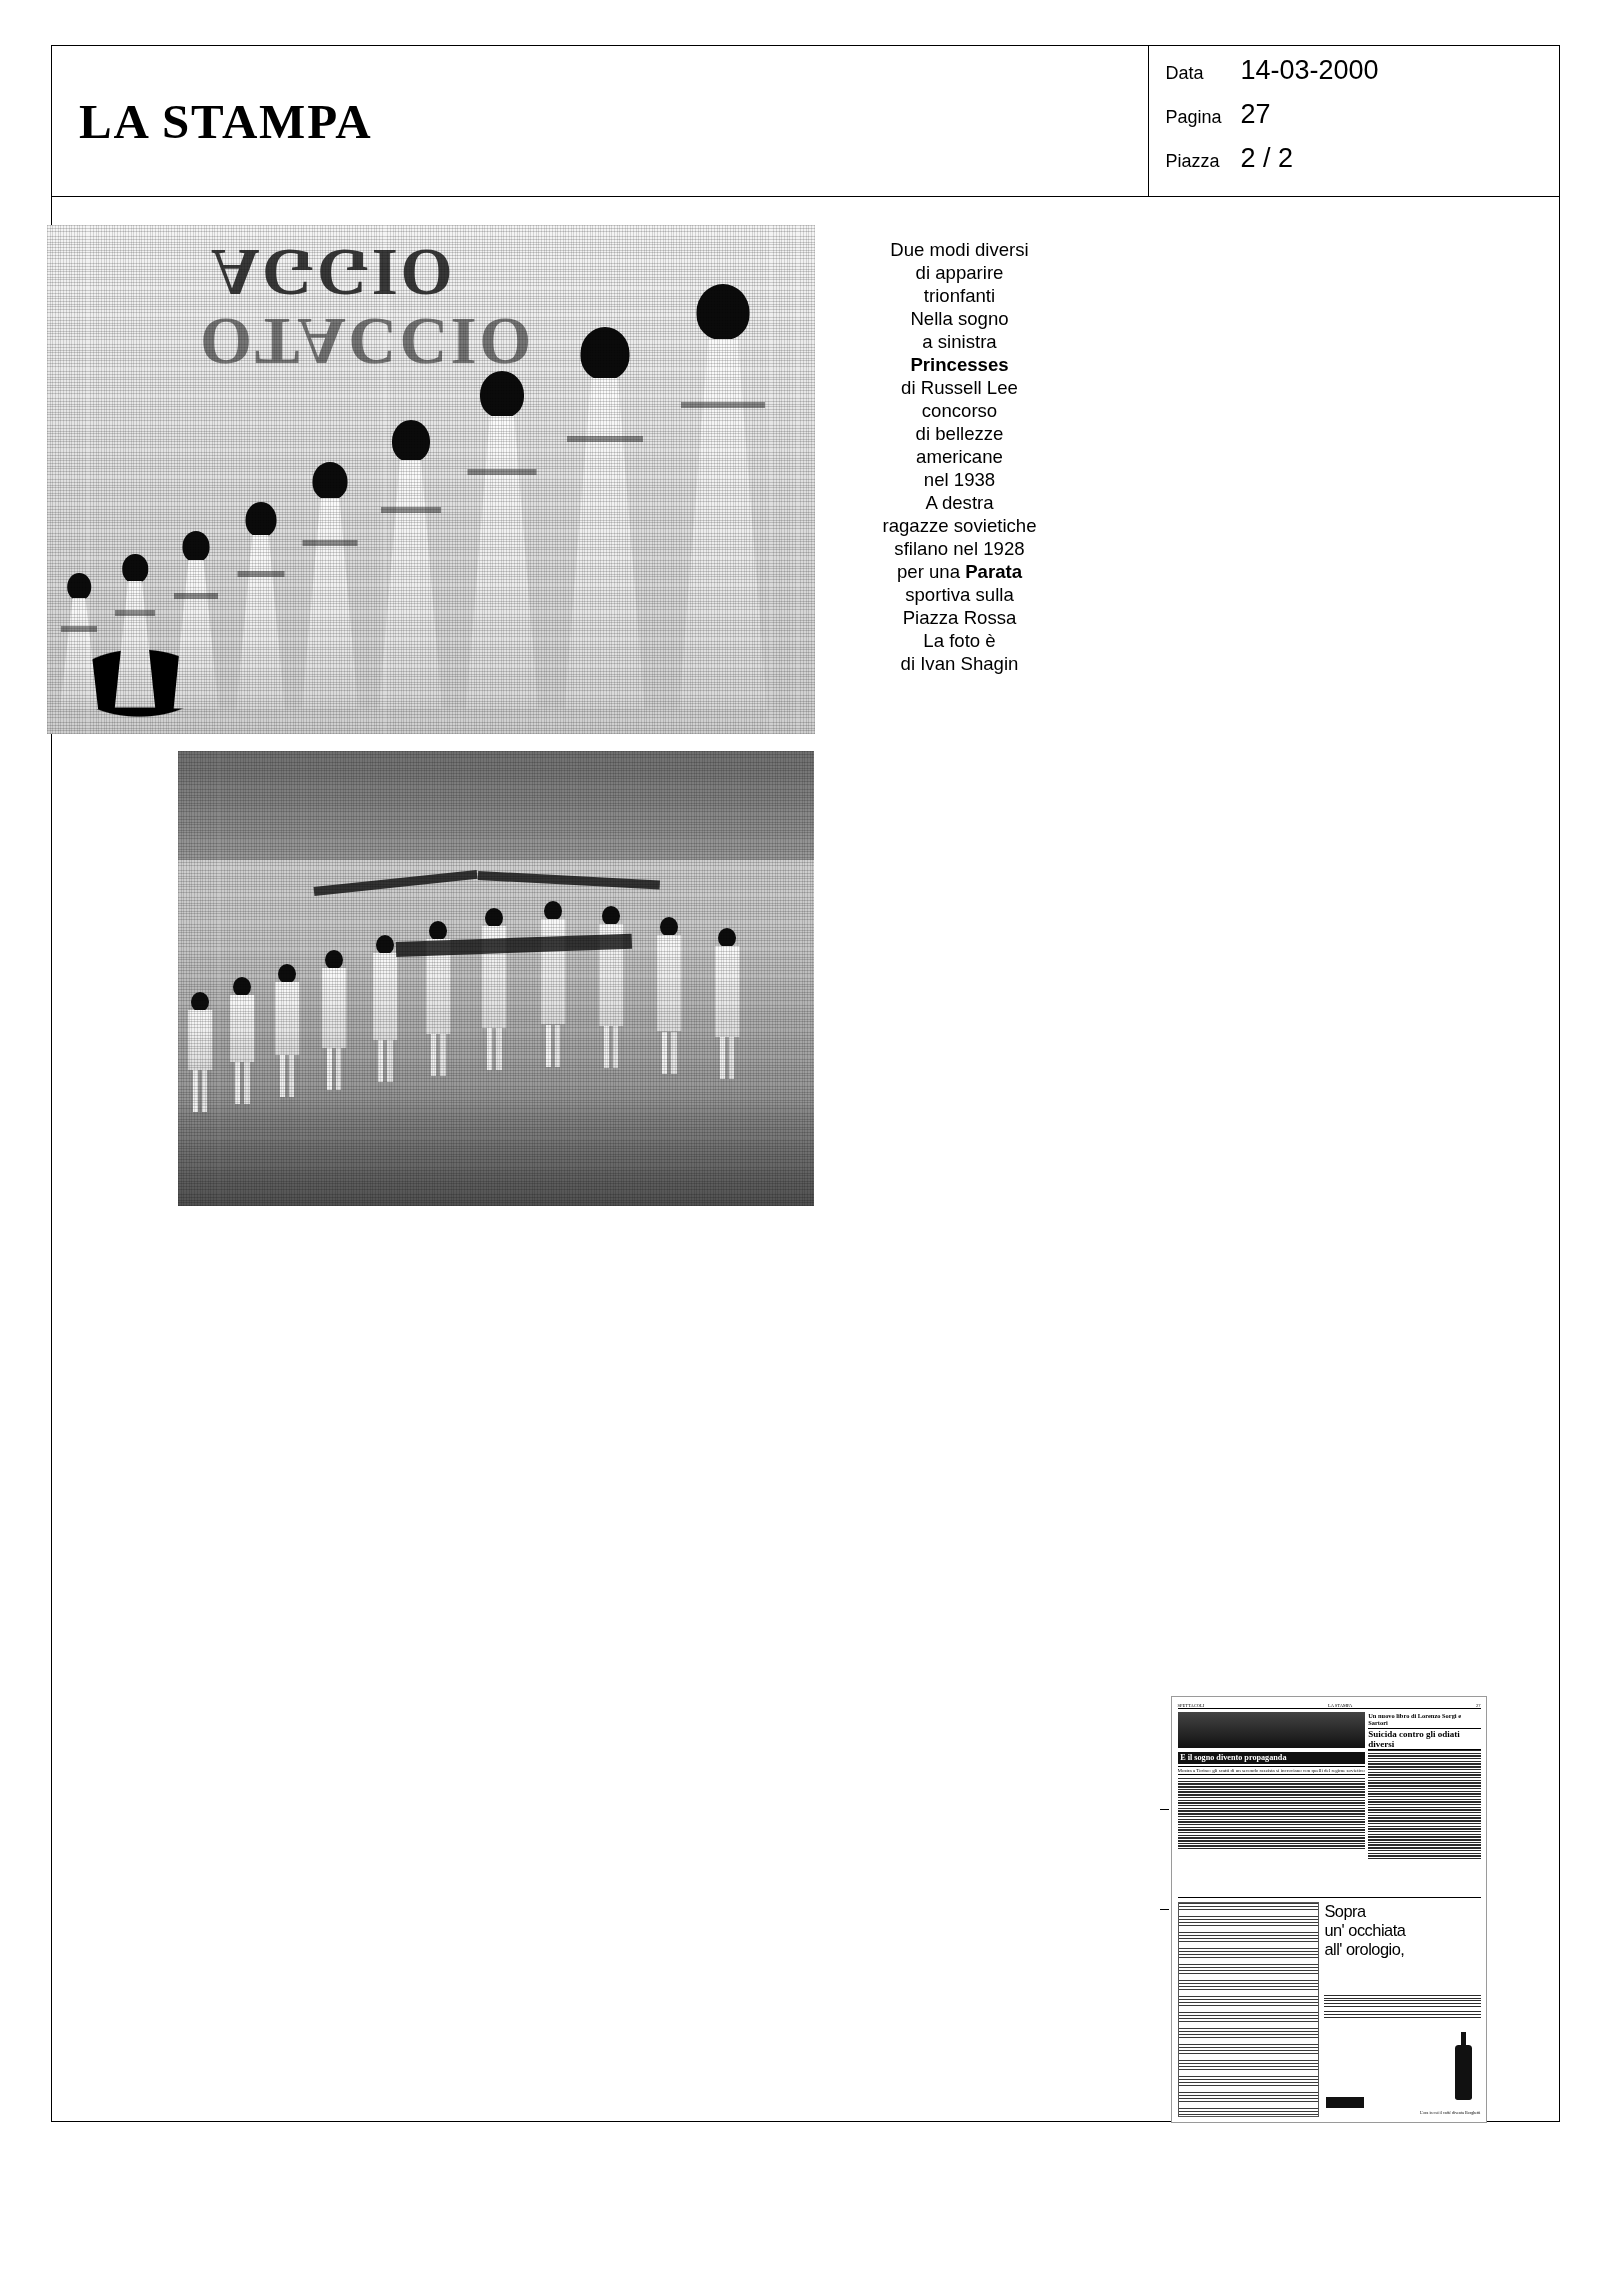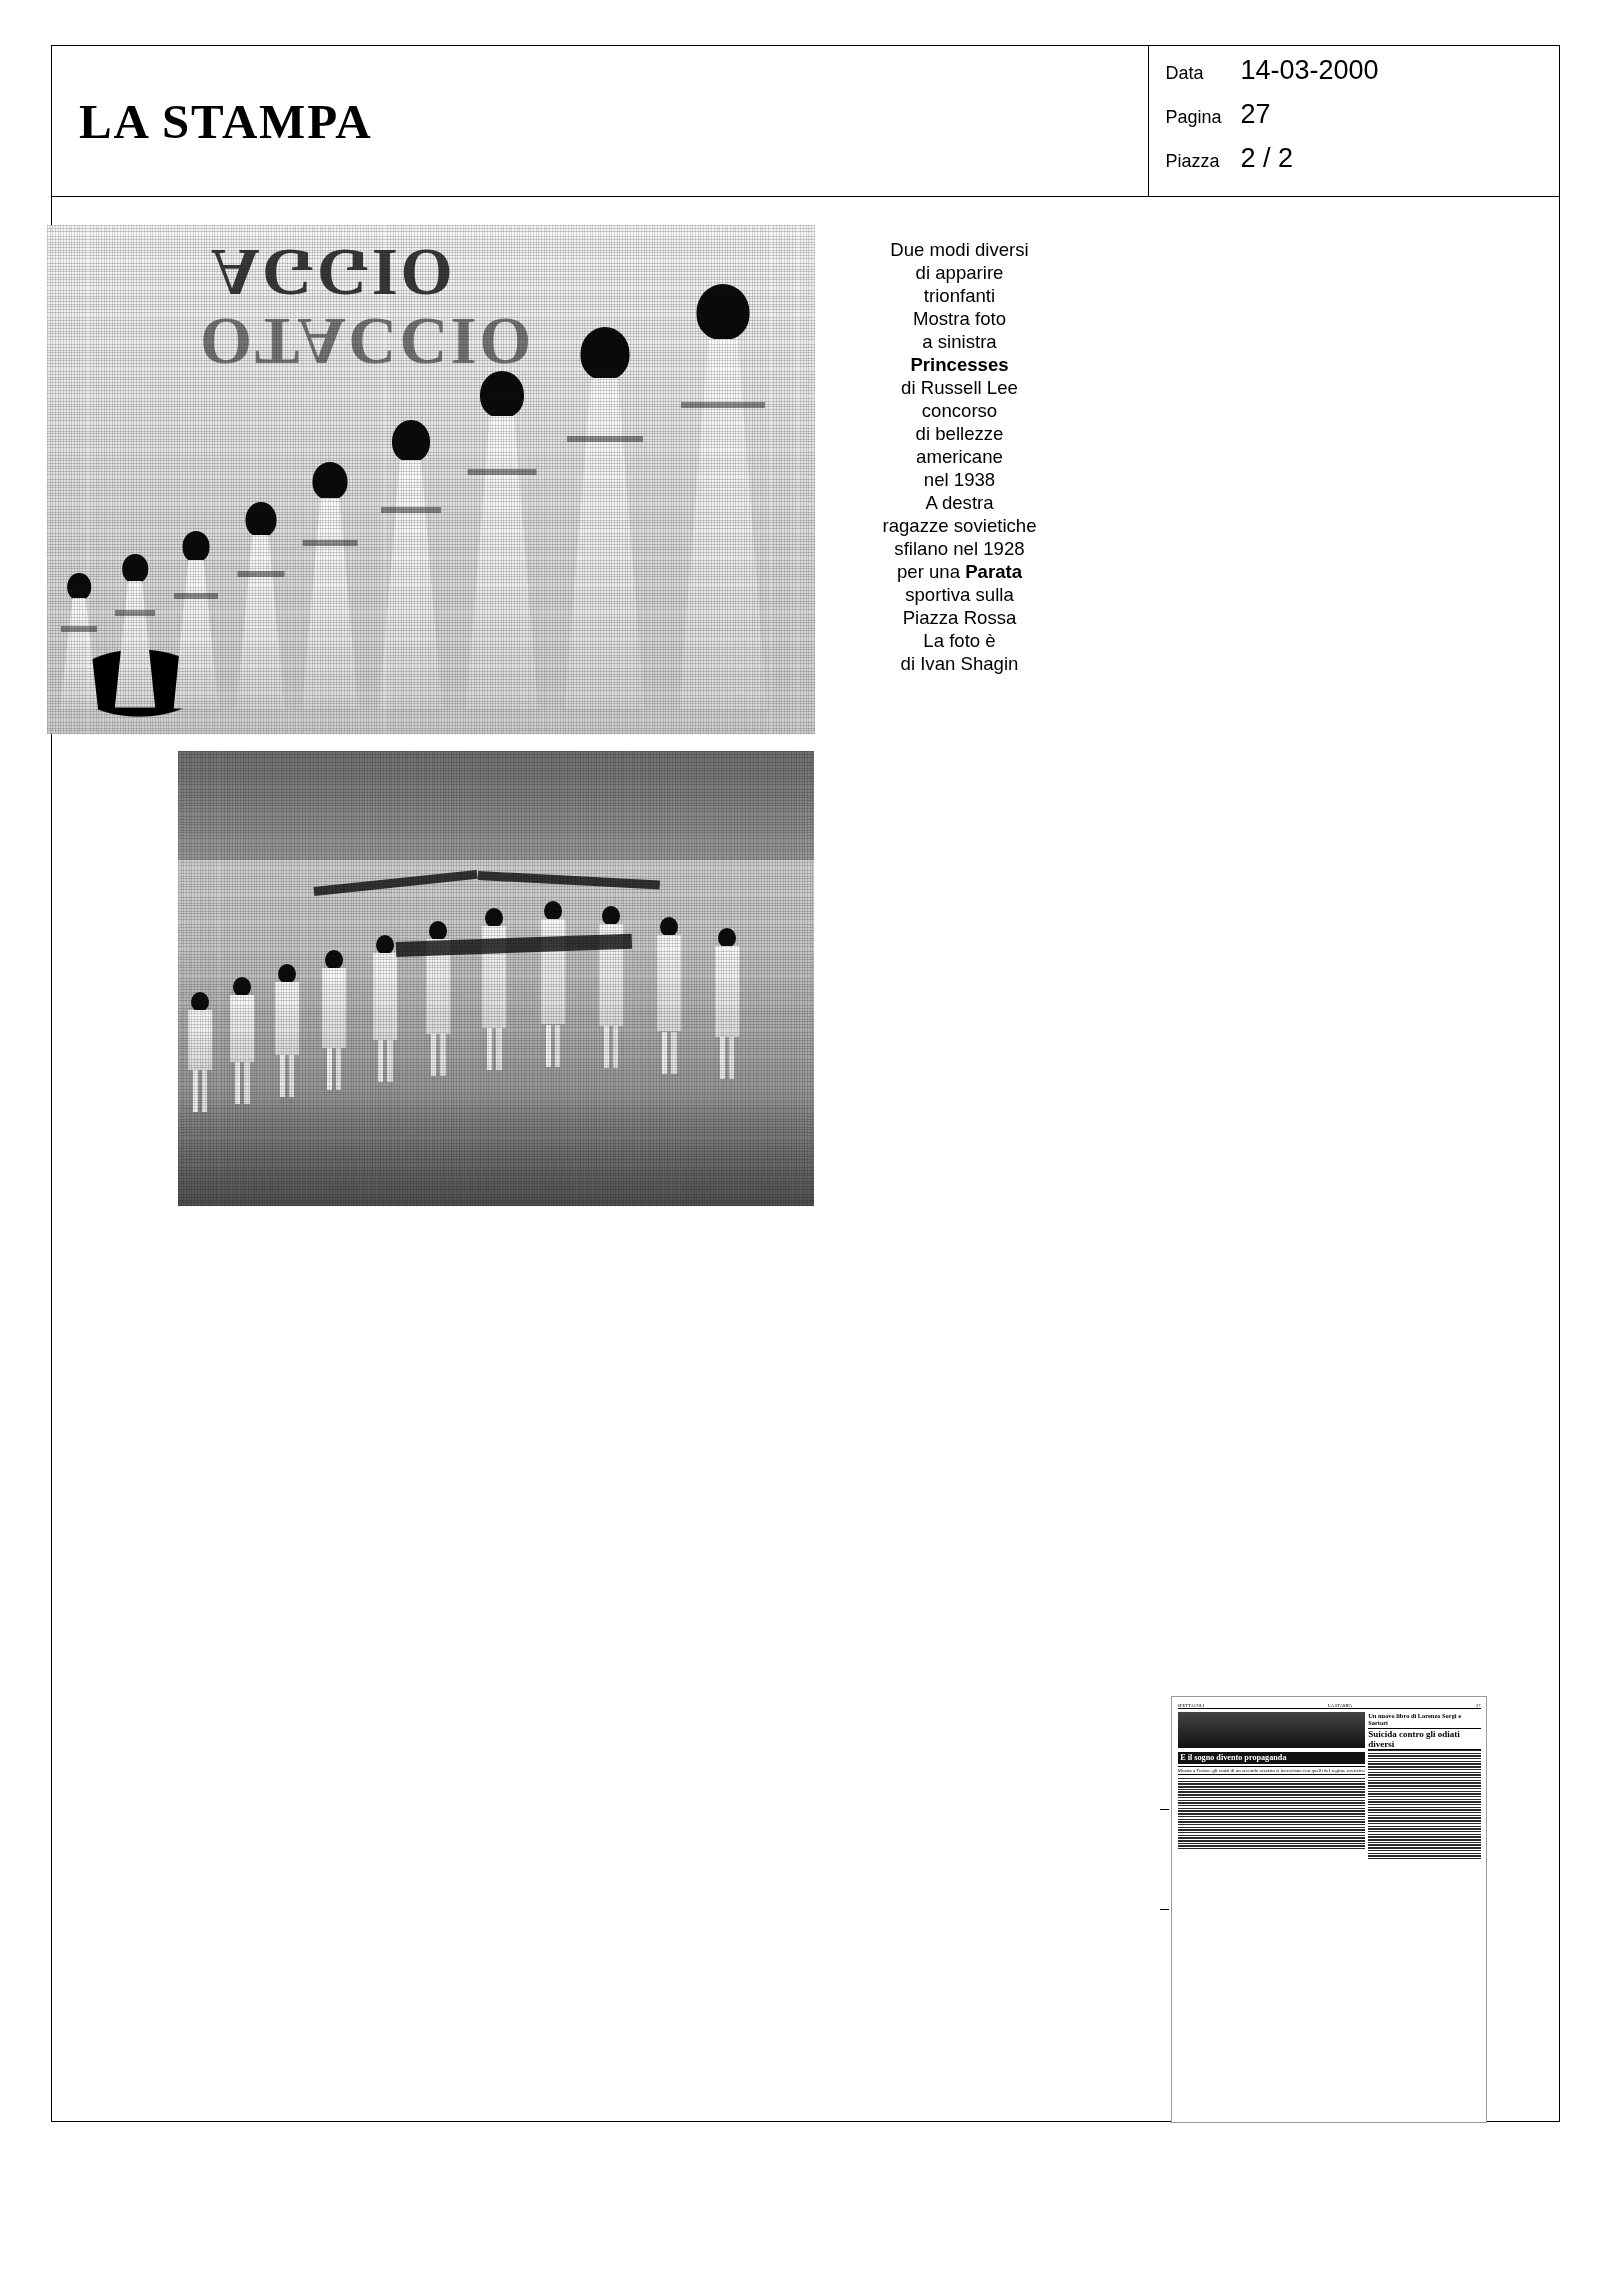--- a/index.html
+++ b/index.html
@@ -520,21 +520,21 @@
   <div class="darkarm" style="left:136px;top:136px;width:164px;transform:rotate(-6deg);"></div>
   <div class="darkarm" style="left:300px;top:120px;width:182px;transform:rotate(3deg);"></div>
   <div class="darkarm" style="left:218px;top:191px;width:236px;transform:rotate(-2deg);height:14.5px;"></div>
   <div class="grain"></div>
 </div>
 
 <div class="caption">
   <div>Due modi diversi</div>
   <div>di apparire</div>
   <div>trionfanti</div>
-  <div>Mostra foto</div>
+  <div>Nella sogno</div>
   <div>a sinistra</div>
   <div style="font-weight:bold">Princesses</div>
   <div>di Russell Lee</div>
   <div>concorso</div>
   <div>di bellezze</div>
   <div>americane</div>
   <div>nel 1938</div>
   <div>A destra</div>
   <div>ragazze sovietiche</div>
   <div>sfilano nel 1928</div>
@@ -565,14 +565,26 @@
         <div class="t-lines" style="height:71px;margin-top:2.7px;"></div>
       </div>
       <div class="t-col">
         <div class="t-right-head">Un nuovo libro di Lorenzo Sorgi e Sartori</div>
         <div class="t-right-head" style="font-size:9px;line-height:10px;border-top:0.9px solid #000;border-bottom:0.9px solid #000;margin:0.9px 0;">Suicida contro gli odiati diversi</div>
         <div class="t-lines" style="height:109px;"></div>
       </div>
     </div>
   </div>
 
+  <div class="thumb-ad">
+    <div class="ad-left"></div>
+    <div class="ad-right">
+      <div class="ad-head">Sopra</div>
+      <div class="ad-head">un' occhiata</div>
+      <div class="ad-head">all' orologio,</div>
+      <div class="ad-body"></div>
+      <div class="bottle"></div>
+      <div class="logo-box"></div>
+      <div class="ad-foot" style="right:0;text-align:right;">L'ora in cui il caffè diventa Borghetti</div>
+    </div>
+  </div>
 </div>
 
 
 </body></html>

